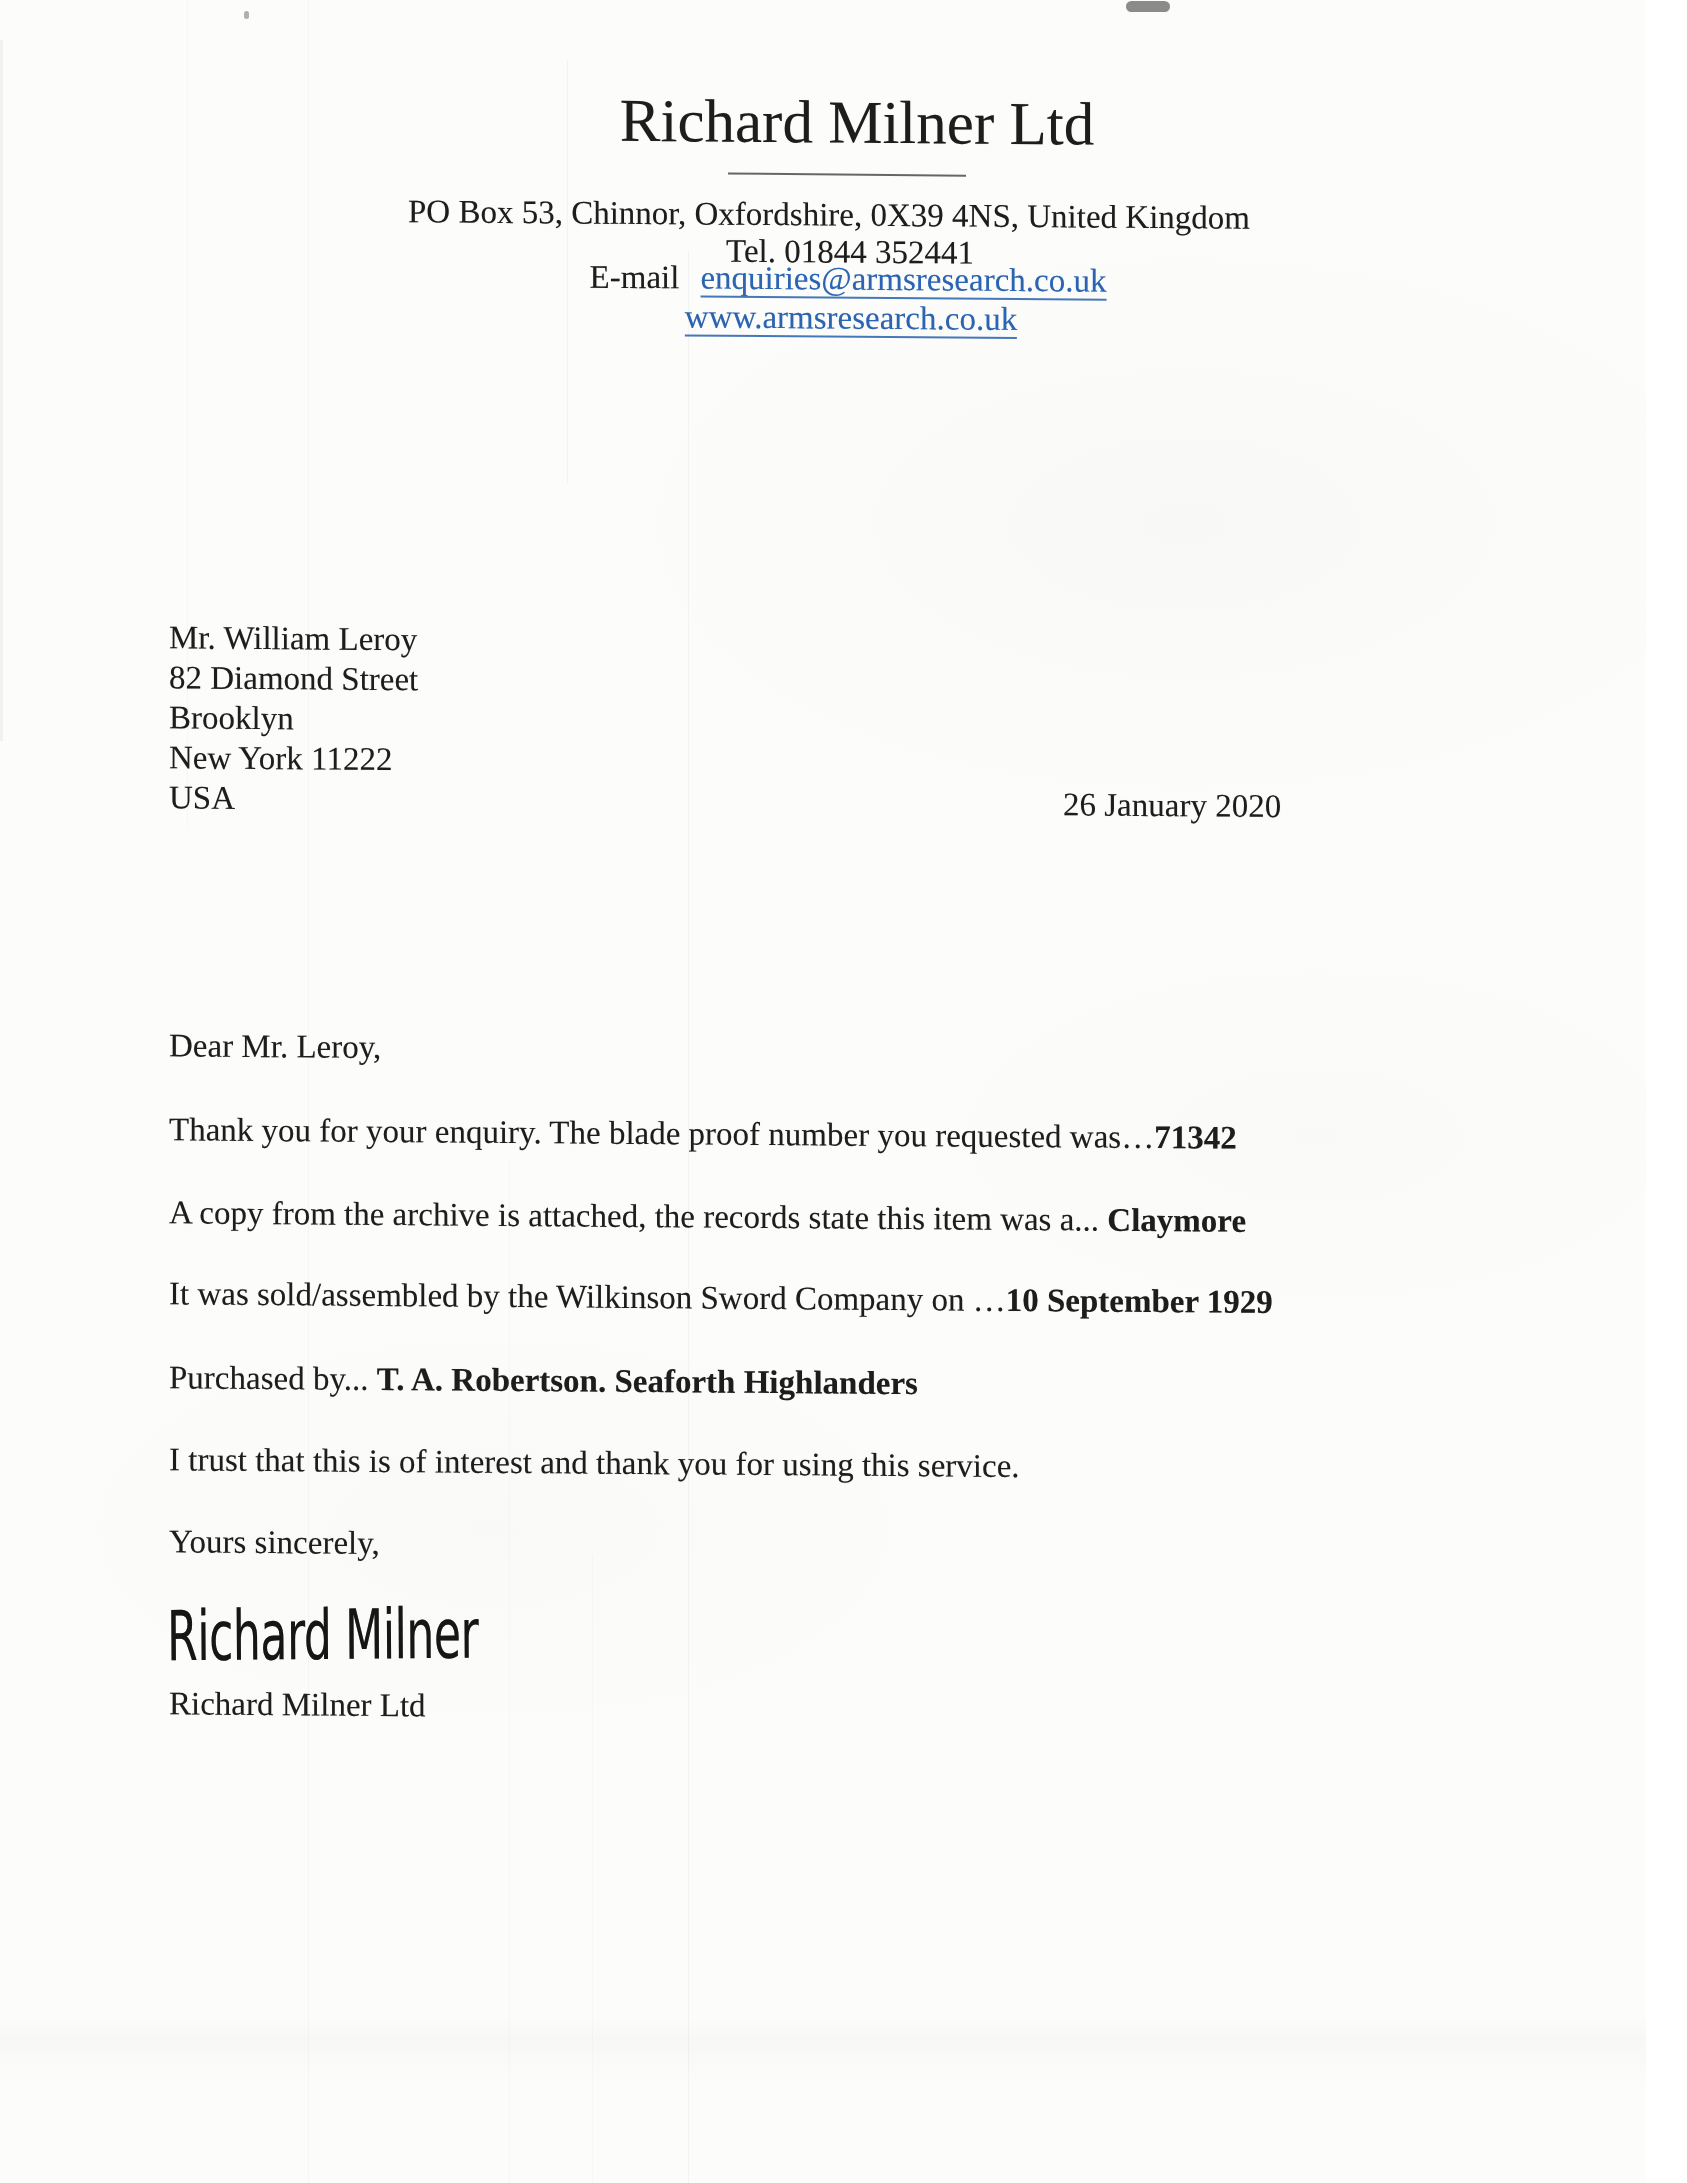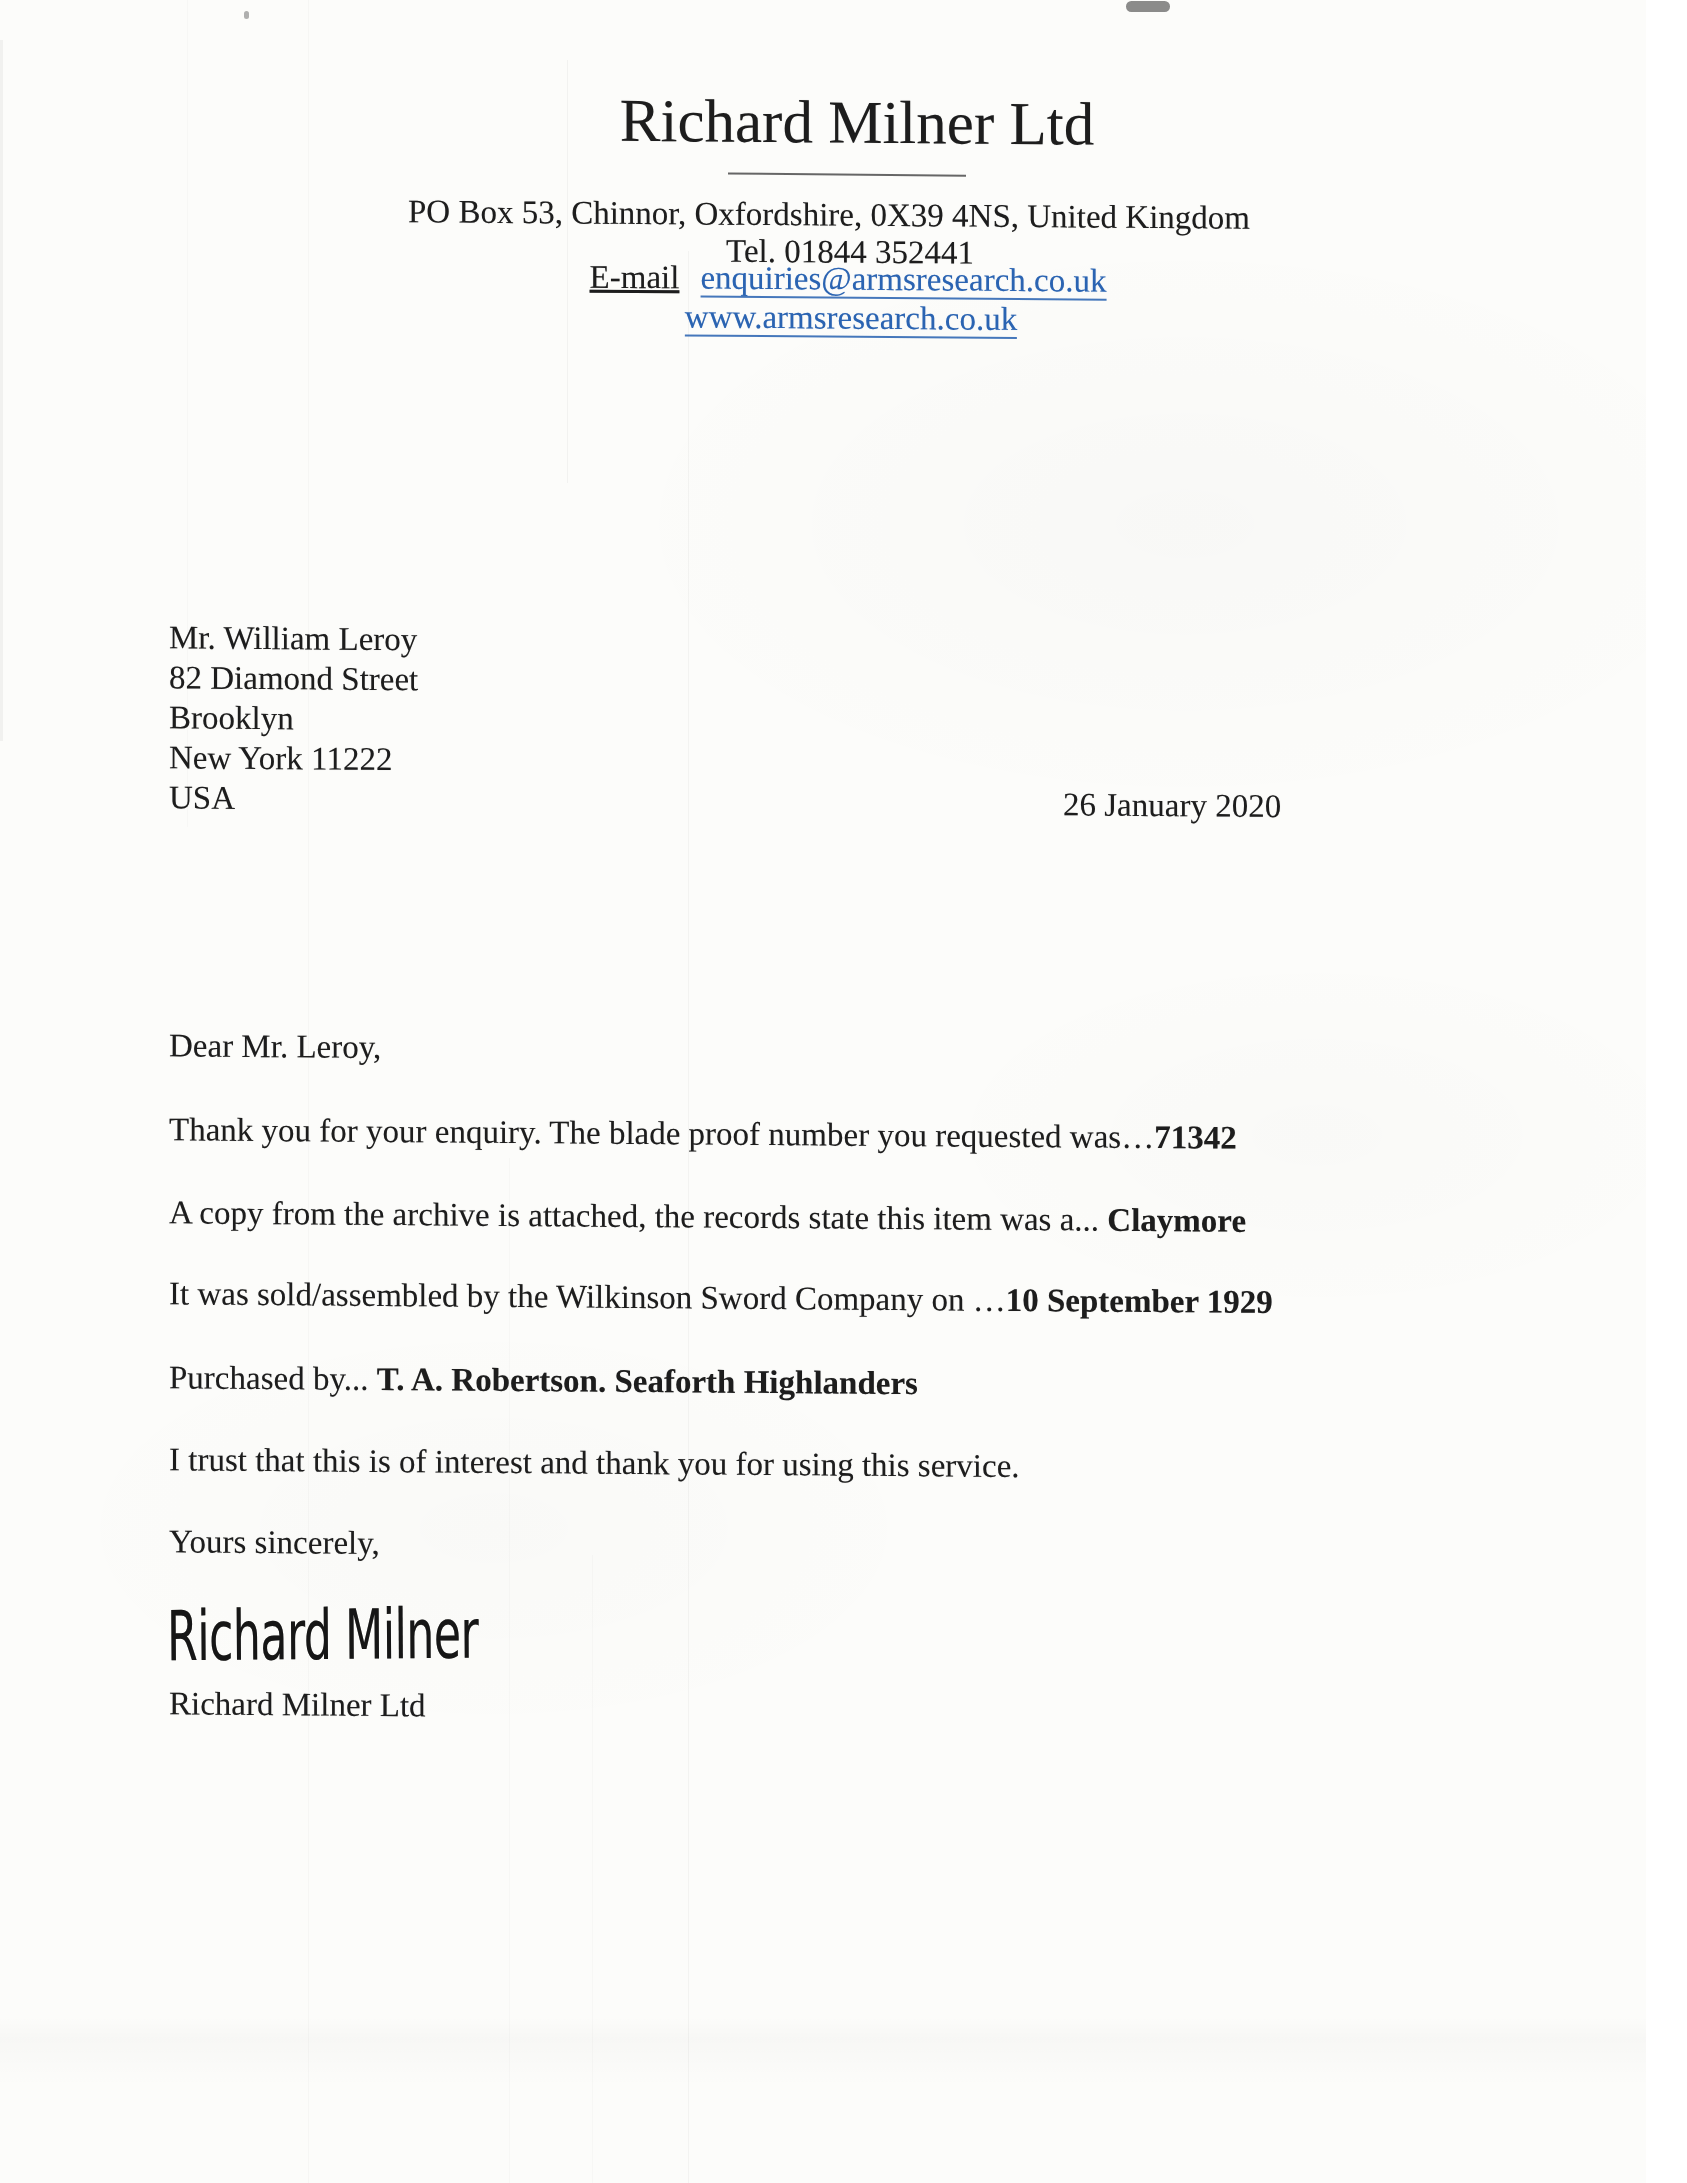--- a/index.html
+++ b/index.html
@@ -38,21 +38,21 @@
        text-shadow:0 0 0.7px rgba(30,30,30,0.35);}
   .center{transform:translateX(-50%);}
 
   .title{left:857px;top:85px;font-size:61px;}
   .title-rule{position:absolute;left:728px;top:167px;width:238px;height:2px;
       background:#4b4b4b;opacity:.85;transform:rotate(0.12deg);}
   .addr{left:829px;top:192px;font-size:33px;}
   .tel{left:850px;top:229px;font-size:33px;}
   .emailline{left:848px;top:256px;font-size:33px;}
   .wwwline{left:851px;top:295px;font-size:33px;}
-  .email-label{margin-right:21px;text-decoration:underline;}
+  .email-label{margin-right:21px;}
   .link{color:#2b64b2;border-bottom:2.6px solid rgba(43,100,178,0.88);
         text-shadow:0 0 0.7px rgba(43,100,178,0.4);}
 
   .recipient{left:169px;top:616px;font-size:33px;line-height:40px;
       text-shadow:0 0 0.7px rgba(30,30,30,0.35);position:absolute;white-space:nowrap;}
   .date{left:1063px;top:780px;font-size:33px;}
 
   .salutation{left:169px;top:1028px;font-size:33px;}
   .para{font-size:33px;}
   .p1{left:169px;top:1112px;}

